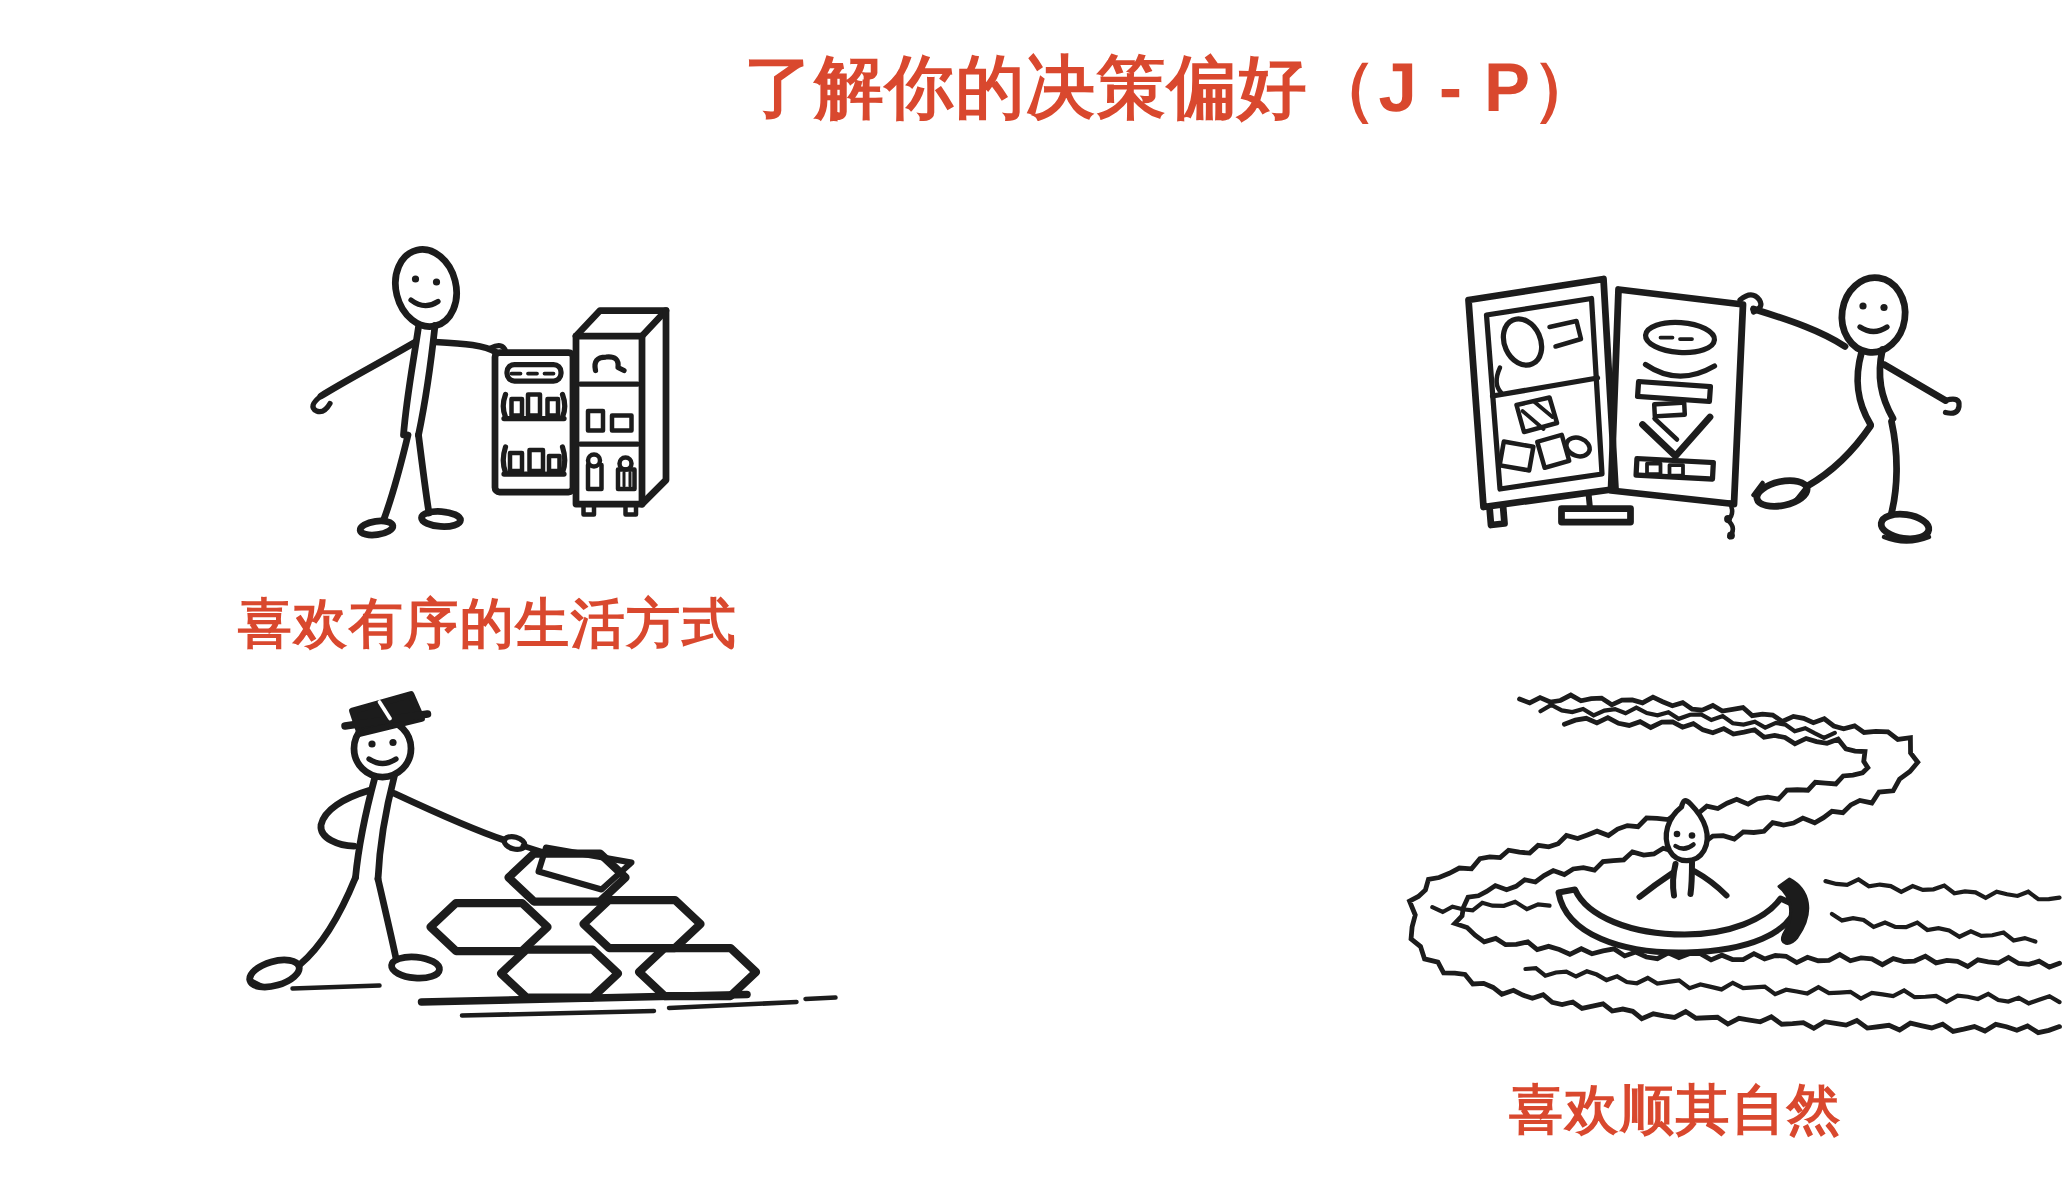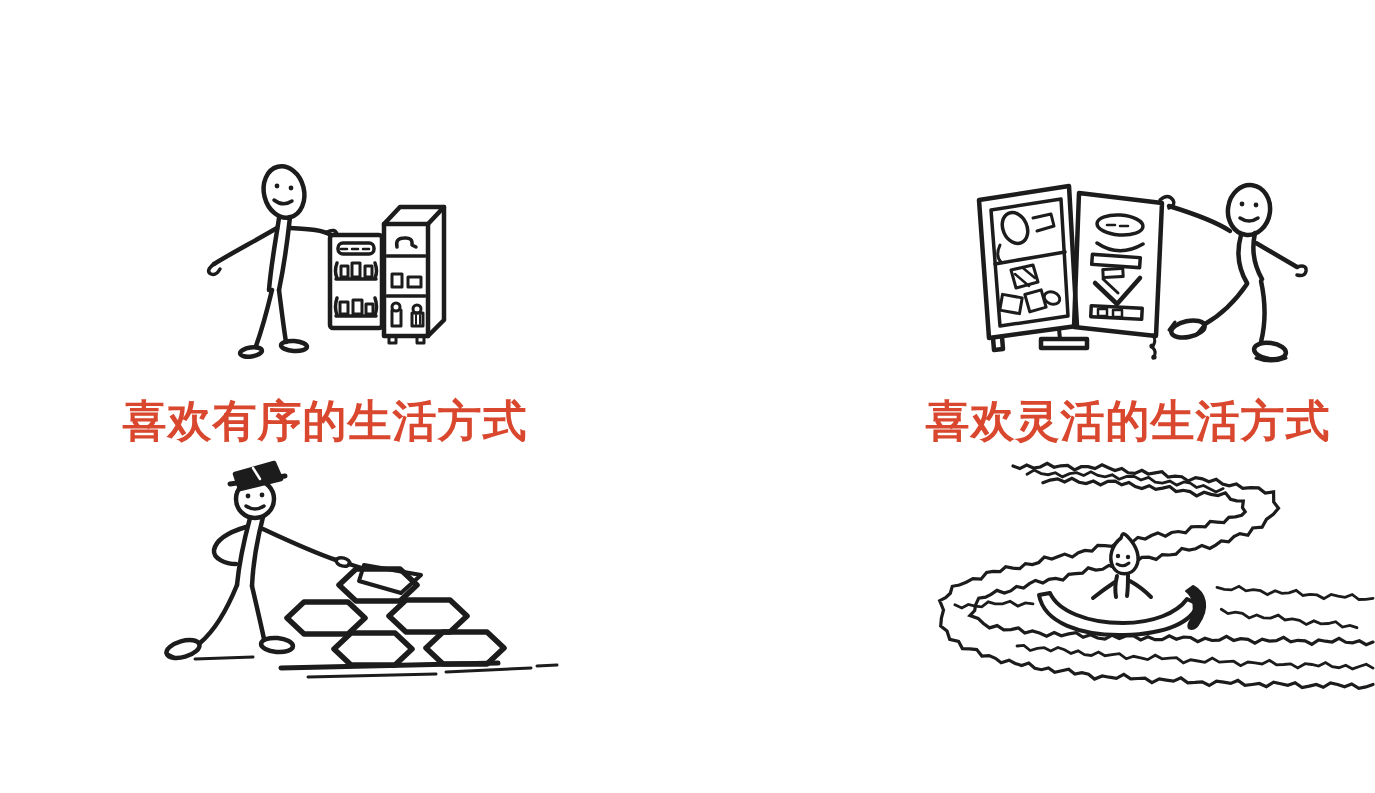--- a/index.html
+++ b/index.html
@@ -1,37 +1,38 @@
 <!DOCTYPE html>
 <html><head>
 <meta charset="utf-8">
 <style>
   html,body{margin:0;padding:0;background:#ffffff;}
   .stage{position:relative;width:1375px;height:793px;background:#ffffff;overflow:hidden;
          font-family:"Liberation Sans", sans-serif; --accent:#d9482e; --ink:#1c1c1c;}
   .slide-title{position:absolute;left:782px;top:28px;transform:translateX(-50%);
          font-size:46px;font-weight:bold;color:var(--accent);white-space:nowrap;letter-spacing:1px;}
-  .caption{position:absolute;transform:translateX(-50%);font-size:44px;font-weight:bold;
+  .caption{position:absolute;transform:translateX(-50%);font-size:36px;font-weight:bold;
          color:var(--accent);white-space:nowrap;letter-spacing:1px;}
   .cap-tl{left:325px;top:392px;}
   .cap-tr{left:1128px;top:392px;}
   .cap-bl{left:334px;top:716px;}
   .cap-br{left:1117px;top:716px;}
   .fig{position:absolute;}
   .fig svg{display:block;width:100%;height:100%;}
   .fig-tl{left:178px;top:150px;width:290px;height:230px;}
   .fig-tr{left:953px;top:146px;width:370px;height:245px;}
   .fig-bl{left:133px;top:452px;width:430px;height:250px;}
   .fig-br{left:925px;top:436px;width:450px;height:255px;}
 </style>
 </head>
 <body>
 
 <div class="stage" style="--accent: #d9482e;">
 
+  <div class="slide-title">了解你的决策偏好（J - P）</div>
 
   <div class="fig fig-tl">
     <svg viewBox="0 0 290 230">
       <g stroke="#1c1c1c" fill="none" stroke-width="4.5" stroke-linecap="round" stroke-linejoin="round">
         <ellipse cx="106" cy="42" rx="20" ry="26" transform="rotate(-14 106 42)"></ellipse>
         <circle cx="99" cy="36" r="2.4" fill="#1c1c1c" stroke="none"></circle>
         <circle cx="113" cy="38" r="2.4" fill="#1c1c1c" stroke="none"></circle>
         <path d="M 96,50 Q 105,57 114,51" stroke-width="3.5"></path>
         <path d="M 101,68 C 97,95 93,115 91,140"></path>
         <path d="M 112,67 C 109,95 106,116 101,140"></path>
@@ -181,15 +182,15 @@
         <path d="M 192,128 Q 198,132 204,127" stroke-width="3"></path>
         <path d="M 192,140 C 190,148 190,155 191,161 M 203,139 C 203,147 203,153 202,160" stroke-width="4"></path>
         <path d="M 190,146 C 181,152 173,158 168,162 M 205,145 C 214,150 221,156 226,161" stroke-width="4"></path>
         <path d="M 114,159 C 119,187 156,200 199,199 C 242,198 267,186 273,168 L 262,163 C 252,177 228,187 198,187 C 162,187 133,175 125,157 Z" fill="#ffffff" stroke-width="4"></path>
         <path d="M 268,150 C 281,157 285,172 273,189 C 268,195 261,194 264,187 C 272,174 269,161 261,155 Z" fill="#1c1c1c" stroke-width="2"></path>
       </g>
     </svg>
   </div>
 
   <div class="caption cap-tl">喜欢有序的生活方式</div>
-  <div class="caption cap-tr">喜欢灵活的生活方式</div>
+  <div class="caption cap-br">喜欢顺其自然</div>
 
 </div>
 
 </body></html>

